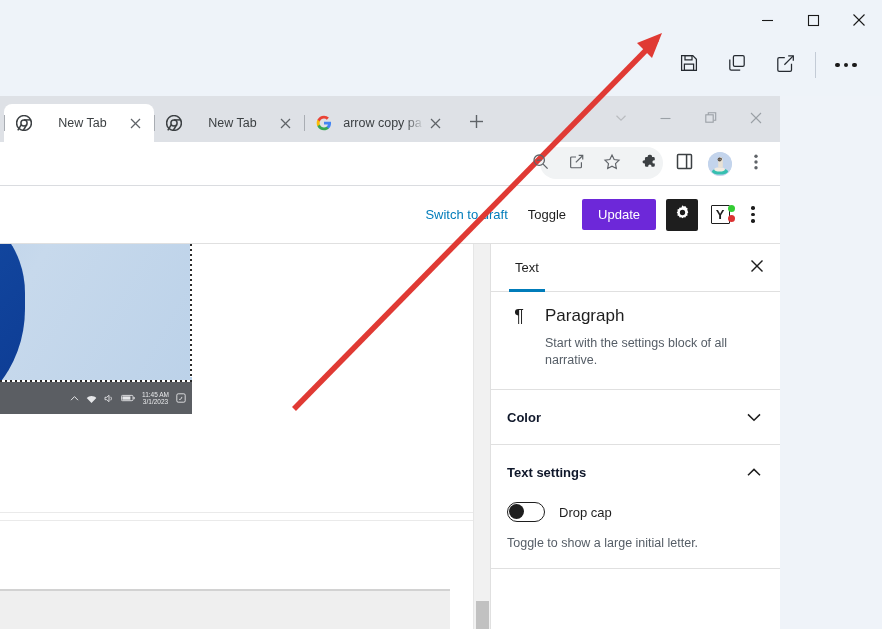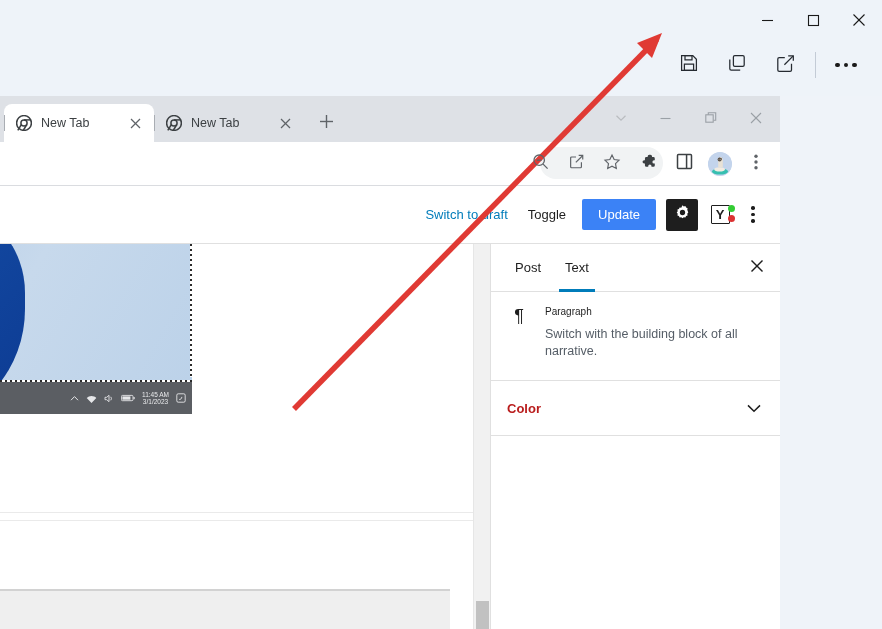--- a/index.html
+++ b/index.html
@@ -68,20 +68,21 @@
   .tab .divider {
     position: absolute; left: 0; top: 11px; width: 1px; height: 16px; background: #a9adb3;
   }
   .tab:first-child .divider { left: 0; }
   .tab .favicon { width: 16px; height: 16px; margin-right: 9px; flex: none; display:block;}
   .tab .title {
     flex: 1; white-space: nowrap; overflow: hidden;
     font-size: 12.5px; line-height: 16px;
     -webkit-mask-image: linear-gradient(to right, #000 78%, transparent 100%);
             mask-image: linear-gradient(to right, #000 78%, transparent 100%);
+            text-align: center;
   }
   .tab .tabclose { width: 22px; height: 22px; display:flex; align-items:center; justify-content:center; flex:none;}
   .newtab {
     width: 28px; height: 28px; margin: 0 0 5px 8px;
     display: flex; align-items: center; justify-content: center;
   }
   .tabstrip-right {
     margin-left: auto; display: flex; align-items: center; height: 46px; padding-right: 2px;
   }
   .tsr-btn { width: 45px; height: 34px; display:flex; align-items:center; justify-content:center; color:#5f6368;}
@@ -110,21 +111,21 @@
     position: relative; height: 58px; width: 780px;
     background: #fff; border-bottom: 1px solid #e0e0e0;
     display: flex; align-items: center; justify-content: flex-end;
     padding-right: 12px; gap: 0px;
   }
   .wp-link {
     font-size: 13px; color: #007cba; padding: 6px 10px; white-space: nowrap;
   }
   .wp-link.muted { color: #1e1e1e; }
   .wp-update {
-    background: #3b82f6; color: #fff; font-size: 13px;
+    background: #6d28d9; color: #fff; font-size: 13px;
     border-radius: 2px; padding: 8px 16px; margin: 0 10px 0 6px;
     white-space: nowrap;
   }
   .wp-gear {
     width: 32px; height: 32px; background: #1e1e1e; border-radius: 2px;
     display: flex; align-items: center; justify-content: center; color: #fff;
     margin-right: 8px;
   }
   .yoast {
     width: 28px; height: 28px; position: relative;
@@ -230,28 +231,28 @@
   .insp-tab {
     position: relative; font-size: 13px; color: #1e1e1e;
     padding: 15px 12px; height: 48px; line-height: 18px;
   }
   .insp-tab.active::after {
     content: ""; position: absolute; left: 6px; right: 6px; bottom: 0; height: 3px; background: #007cba;
   }
   .insp-close { margin-left: auto; width: 34px; height: 34px; display:flex; align-items:center; justify-content:center;}
   .block-card { display: flex; gap: 14px; padding: 14px 16px 20px 16px; border-bottom: 1px solid #e0e0e0;}
   .block-icon { width: 24px; font-size: 18px; color: #1e1e1e; line-height: 20px; flex:none; text-align:center;}
-  .block-title { font-size: 10px; color: #1e1e1e; margin-bottom: 9px; }
+  .block-title { font-size: 17px; color: #1e1e1e; margin-bottom: 9px; }
   .block-desc { font-size: 12.5px; color: #555d66; line-height: 17px; max-width: 200px; }
 
   .acc-row {
     display: flex; align-items: center; justify-content: space-between;
     padding: 17px 16px; border-bottom: 1px solid #e0e0e0;
   }
-  .acc-title { font-size: 13px; font-weight: 600; color: #b91c1c; }
+  .acc-title { font-size: 13px; font-weight: 600; color: #0f172a; }
   .acc-icon { color: #1e1e1e; display:flex; align-items:center; justify-content:center; width:20px;height:20px;}
 
   .text-settings { border-bottom: 1px solid #e0e0e0; padding-bottom: 18px; }
   .ts-head { display:flex; align-items:center; justify-content:space-between; padding: 17px 16px 10px 16px; }
   .toggle-row { display: flex; align-items: center; gap: 14px; padding: 10px 16px 0 16px; }
   .toggle {
     width: 38px; height: 20px; border-radius: 10px;
     border: 1.6px solid #1e1e1e; background: #fff; position: relative; flex:none;
   }
   .toggle .knob {
@@ -372,20 +373,38 @@
           </span>
           <span class="title">New Tab</span>
           <span class="tabclose">
             <svg width="11" height="11" viewBox="0 0 11 11">
                 <line x1="1" y1="1" x2="10" y2="10" stroke="#5f6368" stroke-width="1.2"></line>
                 <line x1="10" y1="1" x2="1" y2="10" stroke="#5f6368" stroke-width="1.2"></line>
               </svg>
           </span>
         </div>
 
+        <div class="tab">
+          <span class="divider"></span>
+          <span class="favicon">
+            <svg width="16" height="16" viewBox="0 0 48 48">
+              <path fill="#4285F4" d="M45.1 24.5c0-1.6-.1-3.1-.4-4.5H24v8.5h11.8c-.5 2.8-2.1 5.1-4.4 6.7v5.5h7.1c4.2-3.8 6.6-9.5 6.6-16.2z"></path>
+              <path fill="#34A853" d="M24 46c6 0 11-2 14.6-5.3l-7.1-5.5c-2 1.3-4.5 2.1-7.5 2.1-5.8 0-10.6-3.9-12.4-9.1H4.3v5.7C7.9 41.1 15.4 46 24 46z"></path>
+              <path fill="#FBBC05" d="M11.6 28.2c-.5-1.3-.7-2.7-.7-4.2s.3-2.9.7-4.2v-5.7H4.3A22 22 0 0 0 2 24c0 3.6.9 6.9 2.3 9.9l7.3-5.7z"></path>
+              <path fill="#EA4335" d="M24 10.8c3.3 0 6.2 1.1 8.5 3.3l6.3-6.3C35 4.3 30 2 24 2 15.4 2 7.9 6.9 4.3 14.1l7.3 5.7c1.8-5.2 6.6-9 12.4-9z"></path>
+            </svg>
+          </span>
+          <span class="title">arrow copy pa</span>
+          <span class="tabclose">
+            <svg width="11" height="11" viewBox="0 0 11 11">
+                <line x1="1" y1="1" x2="10" y2="10" stroke="#5f6368" stroke-width="1.2"></line>
+                <line x1="10" y1="1" x2="1" y2="10" stroke="#5f6368" stroke-width="1.2"></line>
+              </svg>
+          </span>
+        </div>
 
         <div class="newtab">
           <span>
             <svg width="15" height="15" viewBox="0 0 15 15">
                 <line x1="7.5" y1="1" x2="7.5" y2="14" stroke="#5f6368" stroke-width="1.4"></line>
                 <line x1="1" y1="7.5" x2="14" y2="7.5" stroke="#5f6368" stroke-width="1.4"></line>
               </svg>
           </span>
         </div>
       </div>
@@ -582,49 +601,65 @@
           <div class="bottom-band"></div>
         </div>
 
         <div class="edit-scroll">
           <div class="thumb"></div>
         </div>
 
         <div class="inspector">
 
           <div class="insp-tabs">
-            <span class="insp-tab">Post</span>
             <span class="insp-tab active">Text</span>
             <span class="insp-close">
               <span>
                 <svg width="14" height="14" viewBox="0 0 14 14">
                     <line x1="1.5" y1="1.5" x2="12.5" y2="12.5" stroke="#1e1e1e" stroke-width="1.4"></line>
                     <line x1="12.5" y1="1.5" x2="1.5" y2="12.5" stroke="#1e1e1e" stroke-width="1.4"></line>
                   </svg>
               </span>
             </span>
           </div>
 
           <div class="block-card">
             <span class="block-icon">¶</span>
             <div>
               <div class="block-title">Paragraph</div>
-              <div class="block-desc">Switch with the building block of all narrative.</div>
+              <div class="block-desc">Start with the settings block of all narrative.</div>
             </div>
           </div>
 
           <div class="acc-row">
             <span class="acc-title">Color</span>
             <span class="acc-icon">
               <svg width="14" height="9" viewBox="0 0 14 9">
                   <path d="M1 1.4 7 7.3l6-5.9" fill="none" stroke="#1e1e1e" stroke-width="1.5"></path>
                 </svg>
             </span>
           </div>
 
+          <div class="text-settings">
+            <div class="ts-head">
+              <span class="acc-title">Text settings</span>
+              <span class="acc-icon">
+                <svg width="14" height="9" viewBox="0 0 14 9">
+                    <path d="M1 7.3 7 1.4l6 5.9" fill="none" stroke="#1e1e1e" stroke-width="1.5"></path>
+                  </svg>
+              </span>
+            </div>
+            <div class="toggle-row">
+              <span class="toggle">
+                <span class="knob"></span>
+              </span>
+              <span class="toggle-label">Drop cap</span>
+            </div>
+            <div class="ts-help">Toggle to show a large initial letter.</div>
+          </div>
 
 
         </div>
       </div>
     </div>
   </div>
 
   <svg class="arrow" viewBox="0 0 882 629">
     <line x1="294" y1="409" x2="657" y2="39" stroke="#e03a34" stroke-width="5.5" stroke-linecap="butt"></line>
     <polygon points="662,33 637,43 652,58" fill="#e03a34"></polygon>

